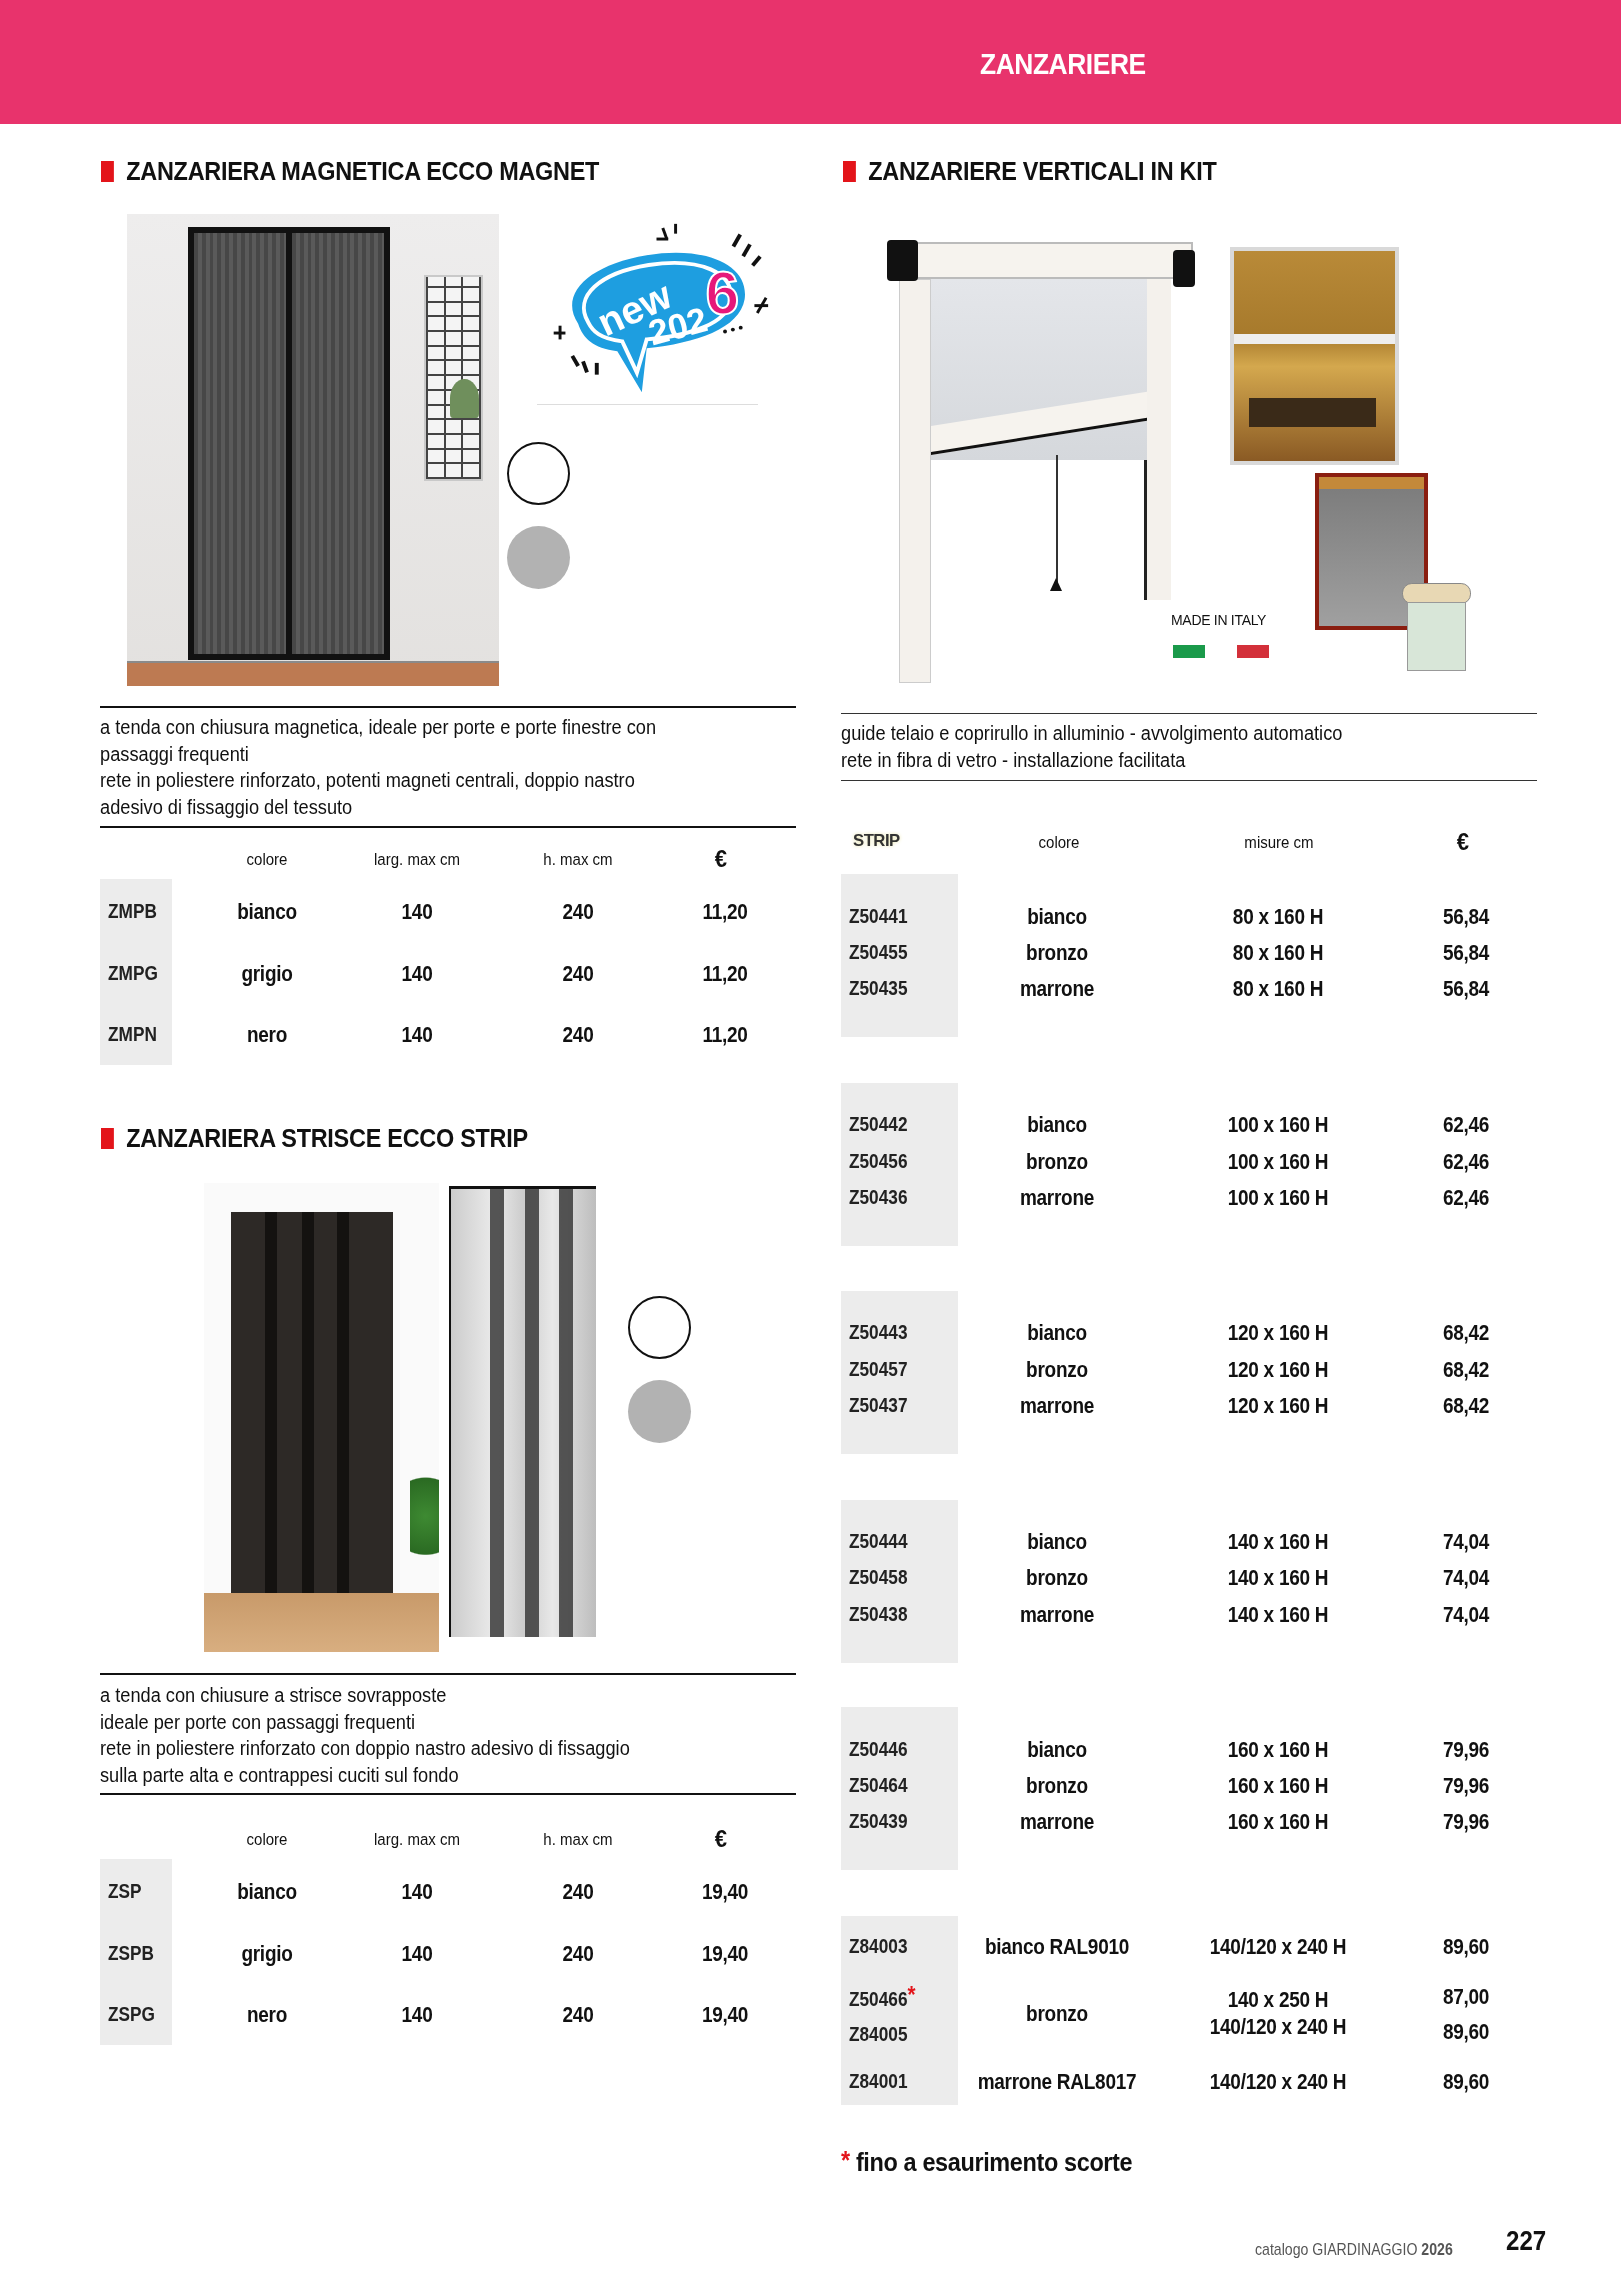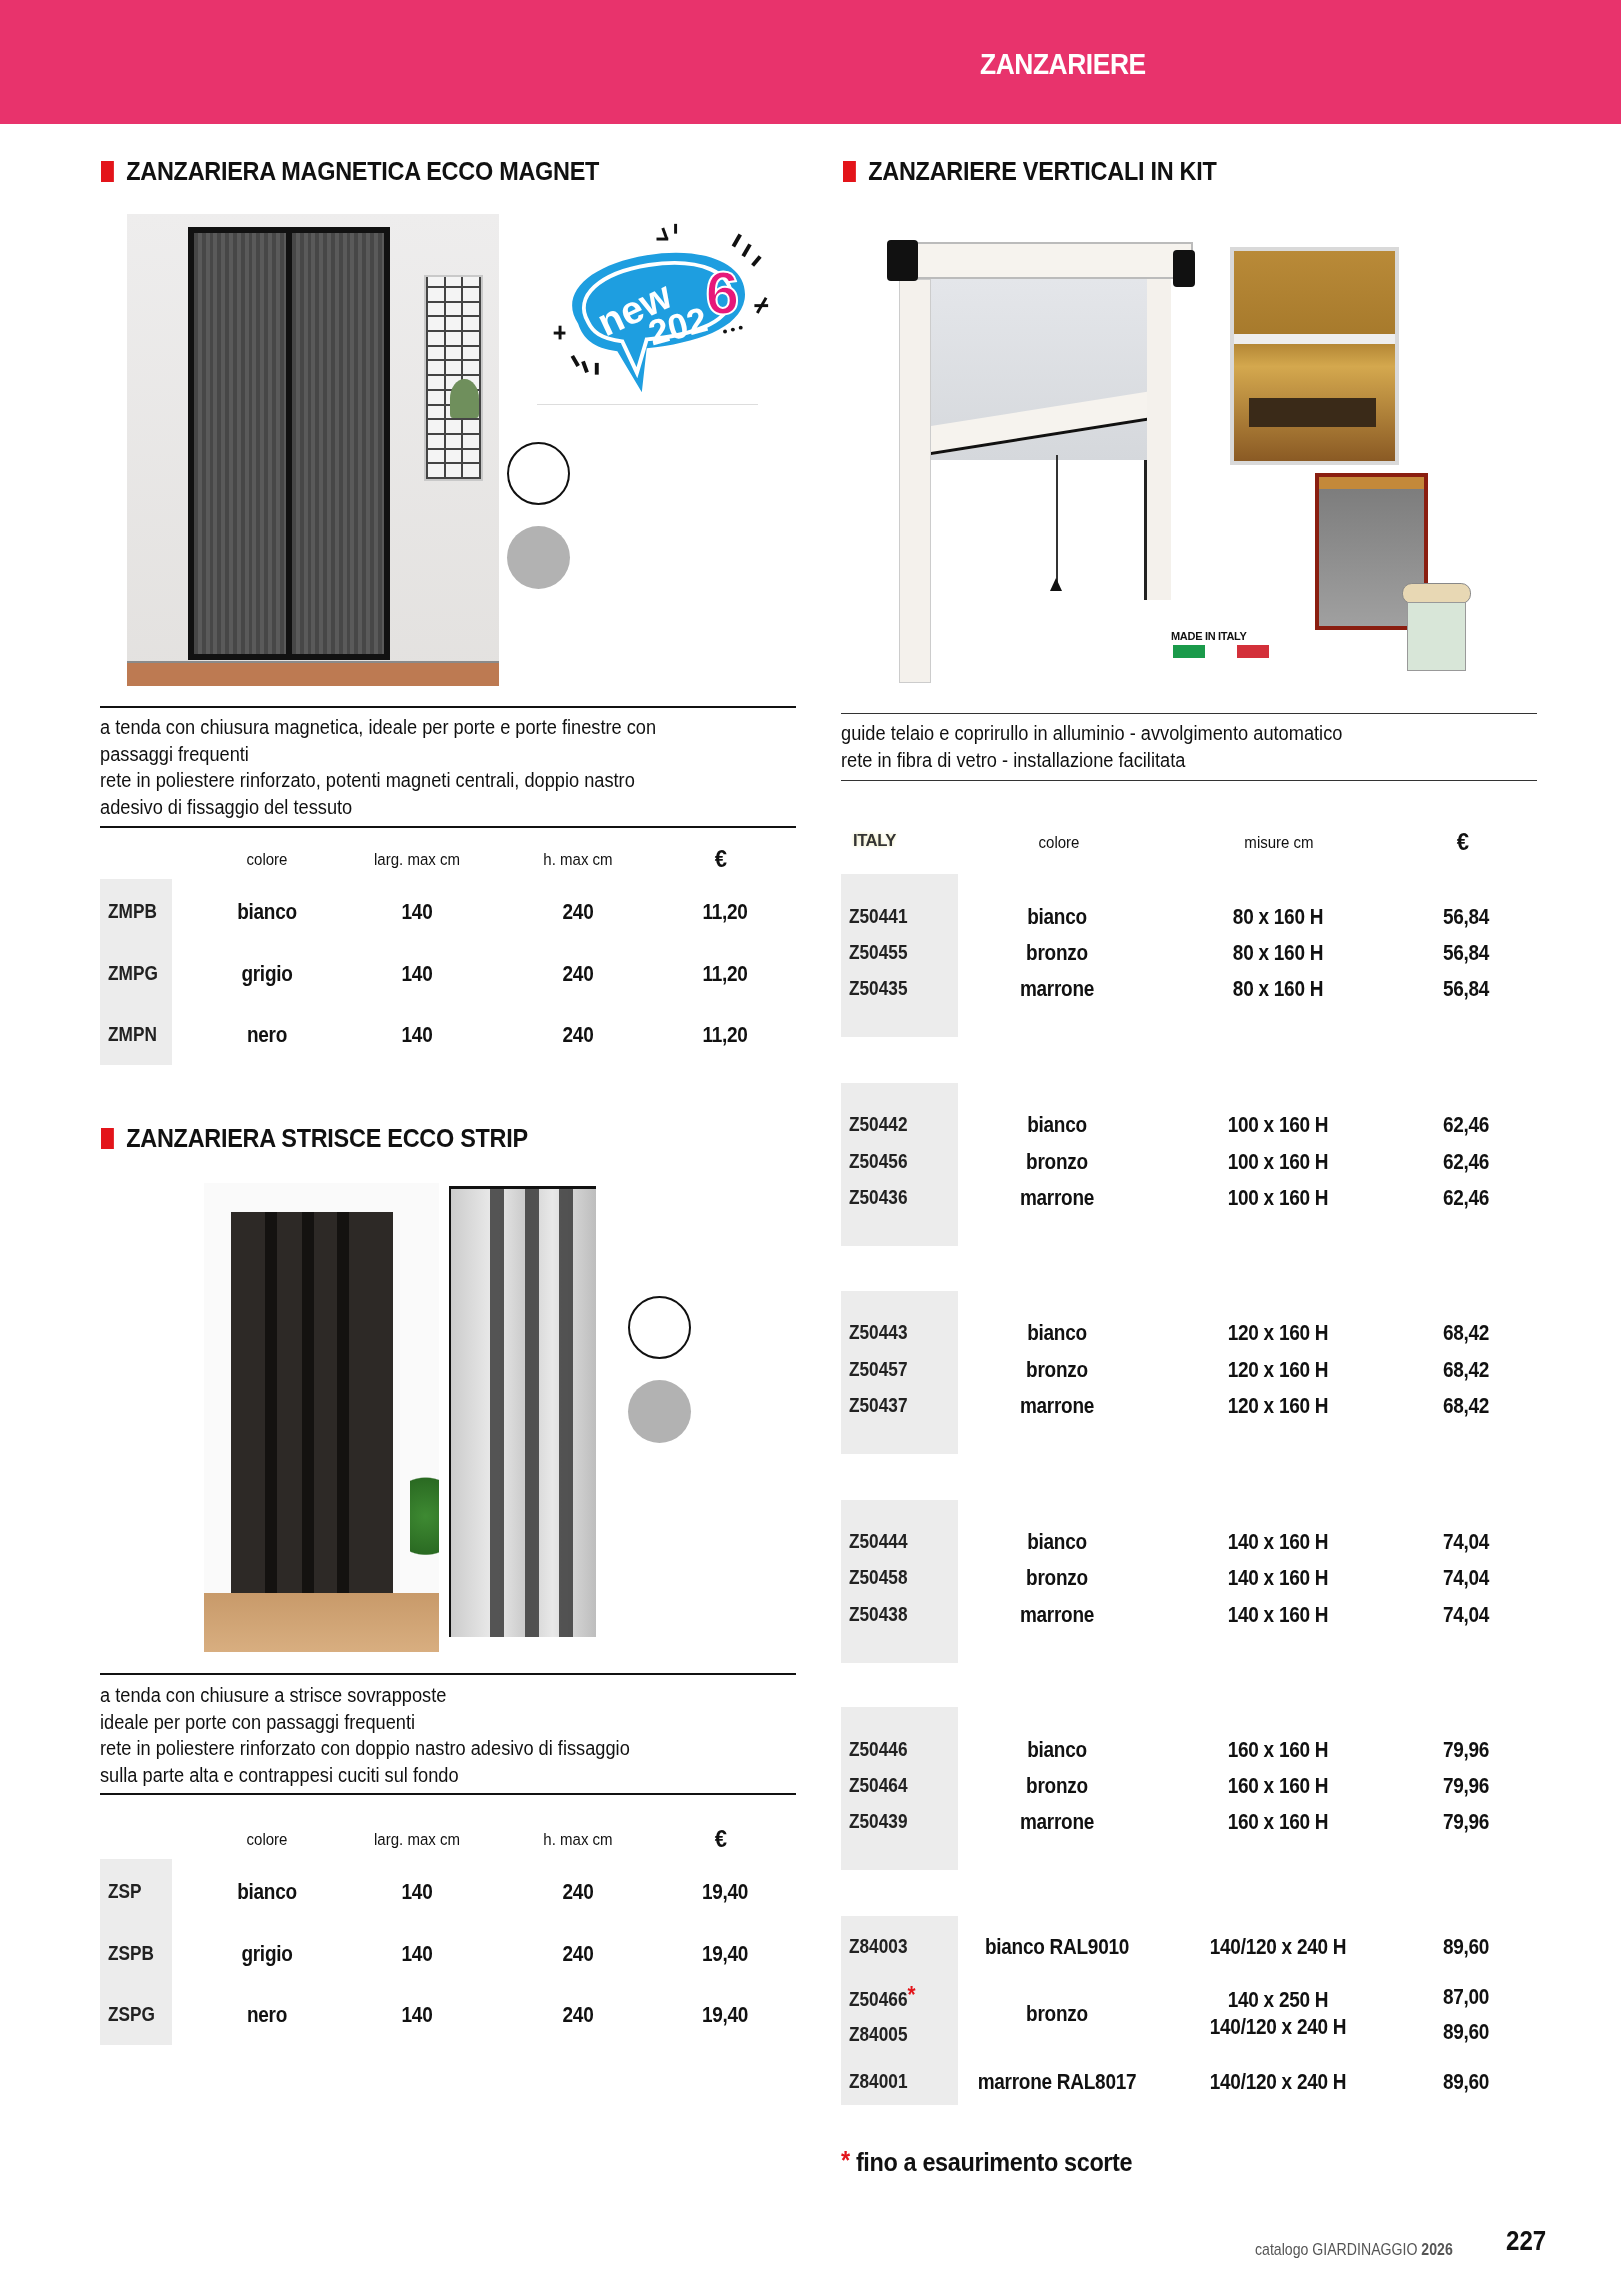--- a/index.html
+++ b/index.html
@@ -53,21 +53,21 @@
   .img-vert .post-r { position: absolute; left: 257px; top: 47px; width: 27.4px; height: 323px; background: #f4f1ec; border-left: 3.9px solid #222; }
   .img-vert .mesh { position: absolute; left: 44px; top: 49px; width: 216px; height: 181px; background: linear-gradient(#e4e6ea, #d5d8dc); }
   .img-vert .bar { position: absolute; left: 44px; top: 196px; width: 216px; height: 29px; background: #f6f3ee; border-bottom: 3.9px solid #111; transform: skewY(-9deg); transform-origin: left top; }
   .img-vert .cord { position: absolute; left: 169px; top: 225px; width: 2px; height: 127px; background: #333; }
   .img-vert .tassel { position: absolute; left: 163px; top: 348px; width: 0; height: 0; border-left: 6.9px solid transparent; border-right: 6.9px solid transparent; border-bottom: 13.7px solid #111; }
 
   .img-room { left: 1230px; top: 247px; width: 169px; height: 218px; border: 4.9px solid #d9d9d9; background: linear-gradient(#b98a38, #a77a2c 40%, #d4a84e 55%, #8a5a24); }
   .img-room .rail { position: absolute; left: 0; top: 83px; width: 100%; height: 9.8px; background: #eee; }
   .img-room .table { position: absolute; left: 14.7px; top: 147px; width: 127px; height: 29px; background: #3a2a18; }
 
-  .made { position: absolute; left: 1171px; top: 630px; font-size: 11px; font-weight: 700; letter-spacing: -0.3px; }
+  .made { position: absolute; left: 1171px; top: 612px; font-size: 14px; font-weight: 400; letter-spacing: -0.3px; }
   .flag-g { position: absolute; left: 1173px; top: 645px; width: 32px; height: 12.7px; background: #1a9a4a; }
   .flag-r { position: absolute; left: 1237px; top: 645px; width: 32px; height: 12.7px; background: #d3303a; }
 
   .img-win { left: 1315px; top: 473px; width: 113px; height: 157px; border: 4.9px solid #8a1e10; background: linear-gradient(#7a7a7a, #a0a0a0); }
   .img-win .top { position: absolute; left: 0; top: 0; width: 100%; height: 11.8px; background: #c4893a; }
   .img-kit { left: 1392px; top: 573px; width: 88px; height: 108px; }
   .img-kit .roll { position: absolute; left: 9.8px; top: 9.8px; width: 69px; height: 21.6px; border-radius: 9.8px; background: #e8d8b4; border: 1px solid #888; }
   .img-kit .sheet { position: absolute; left: 14.7px; top: 29px; width: 59px; height: 69px; background: #d8e6d8; border: 1px solid #999; }
 
   
@@ -274,21 +274,21 @@
 <div class="flag-r"></div>
 
 <div class="hr" style="left:841px;top:713px;width:696px;height:1px;background:#333;"></div>
 <div class="desc" style="left:841px;top:720px;">
   <div>guide telaio e coprirullo in alluminio - avvolgimento automatico</div>
   <div>rete in fibra di vetro - installazione facilitata</div>
 </div>
 <div class="hr" style="left:841px;top:780px;width:696px;height:1px;background:#333;"></div>
 
 <div class="tbl" style="left:0;top:0;">
-  <div style="position:absolute;left:853px;top:831px;font-size:16.7px;font-weight:900;color:#333;letter-spacing:-0.5px;text-shadow:0 0 3.9px #e8e4a8;">ITALY</div>
+  <div style="position:absolute;left:853px;top:831px;font-size:16.7px;font-weight:900;color:#333;letter-spacing:-0.5px;text-shadow:0 0 3.9px #e8e4a8;">STRIP</div>
   <div class="head" style="left:1059px;top:833px;">colore</div>
   <div class="head" style="left:1279px;top:833px;">misure cm</div>
   <div class="head euro" style="left:1463px;top:828px;">€</div>
 
   <div class="codecol" style="left:841px;top:874px;width:117px;height:163px;"></div>
   <div class="codecol" style="left:841px;top:1083px;width:117px;height:163px;"></div>
   <div class="codecol" style="left:841px;top:1291px;width:117px;height:163px;"></div>
   <div class="codecol" style="left:841px;top:1500px;width:117px;height:163px;"></div>
   <div class="codecol" style="left:841px;top:1707px;width:117px;height:163px;"></div>
   <div class="codecol" style="left:841px;top:1916px;width:117px;height:189px;"></div>

